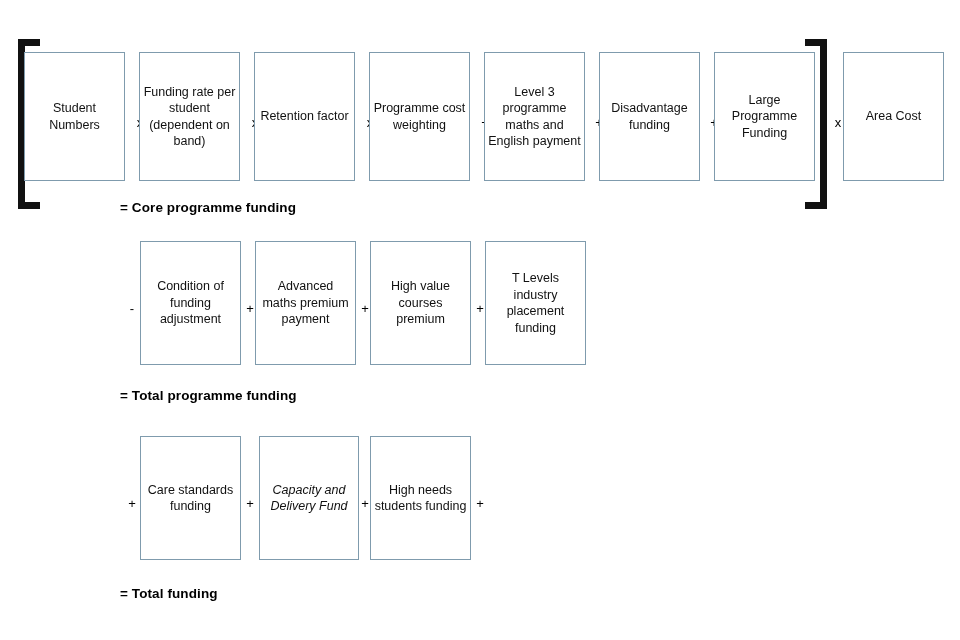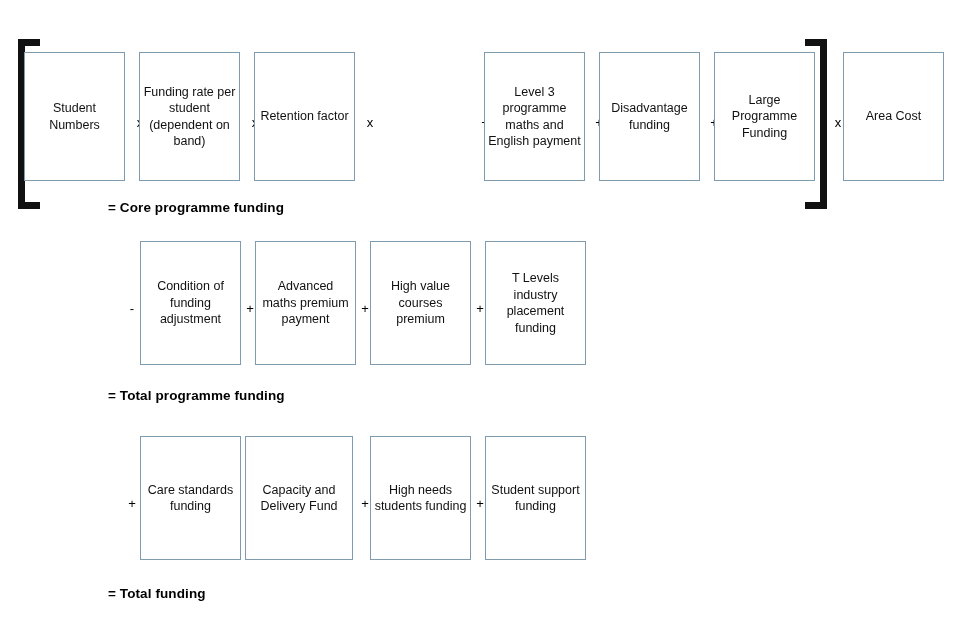--- a/index.html
+++ b/index.html
@@ -58,20 +58,21 @@
 
   
   .result-label {
     position: absolute;
     font-weight: bold;
     font-size: 13.5px;
     line-height: 16px;
     color: #000000;
     white-space: nowrap;
     letter-spacing: 0.1px;
+    margin-left: 12px;
   }
 
   
   .bracket {
     position: absolute;
     box-sizing: border-box;
     border-top: 7px solid #111111;
     border-bottom: 7px solid #111111;
     width: 22px;
   }
@@ -94,20 +95,23 @@
   <div class="op" style="left:824px; top:110px;">x</div>
 
   <div class="fbox" style="left:18px; top:46px; width:101px; height:129px;">
     <span>Student Numbers</span>
   </div>
   <div class="fbox" style="left:133px; top:46px; width:101px; height:129px;">
     <span>Funding rate per student (dependent on band)</span>
   </div>
   <div class="fbox" style="left:248px; top:46px; width:101px; height:129px;justify-content:center;">
     <span>Retention factor</span>
+  </div>
+  <div class="fbox" style="left:363px; top:46px; width:101px; height:129px;">
+    <span>Programme cost weighting</span>
   </div>
   <div class="fbox" style="left:478px; top:46px; width:101px; height:129px;">
     <span>Level 3 programme maths and English payment</span>
   </div>
   <div class="fbox" style="left:593px; top:46px; width:101px; height:129px;">
     <span>Disadvantage funding</span>
   </div>
   <div class="fbox" style="left:708px; top:46px; width:101px; height:129px;">
     <span>Large Programme Funding</span>
   </div>
@@ -140,25 +144,22 @@
   <div class="result-label" style="left:102px; top:382px;">= Total programme funding</div>
 
   <div class="op" style="left:118px; top:491px;">+</div>
   <div class="op" style="left:236px; top:491px;">+</div>
   <div class="op" style="left:351px; top:491px;">+</div>
   <div class="op" style="left:466px; top:491px;">+</div>
 
   <div class="fbox" style="left:134px; top:430px; width:101px; height:124px;">
     <span>Care standards funding</span>
   </div>
-  <div class="fbox" style="left:239px; top:430px; width:108px; height:124px;">
+  <div class="fbox" style="left:253px; top:430px; width:100px; height:124px;font-style:italic;">
     <span>Capacity and Delivery Fund</span>
   </div>
   <div class="fbox" style="left:364px; top:430px; width:101px; height:124px;">
     <span>High needs students funding</span>
-  </div>
-  <div class="fbox" style="left:479px; top:430px; width:101px; height:124px;">
-    <span>Student support funding</span>
   </div>
 
   <div class="result-label" style="left:102px; top:580px;">= Total funding</div>
 
 </div>
 
 </body></html>

